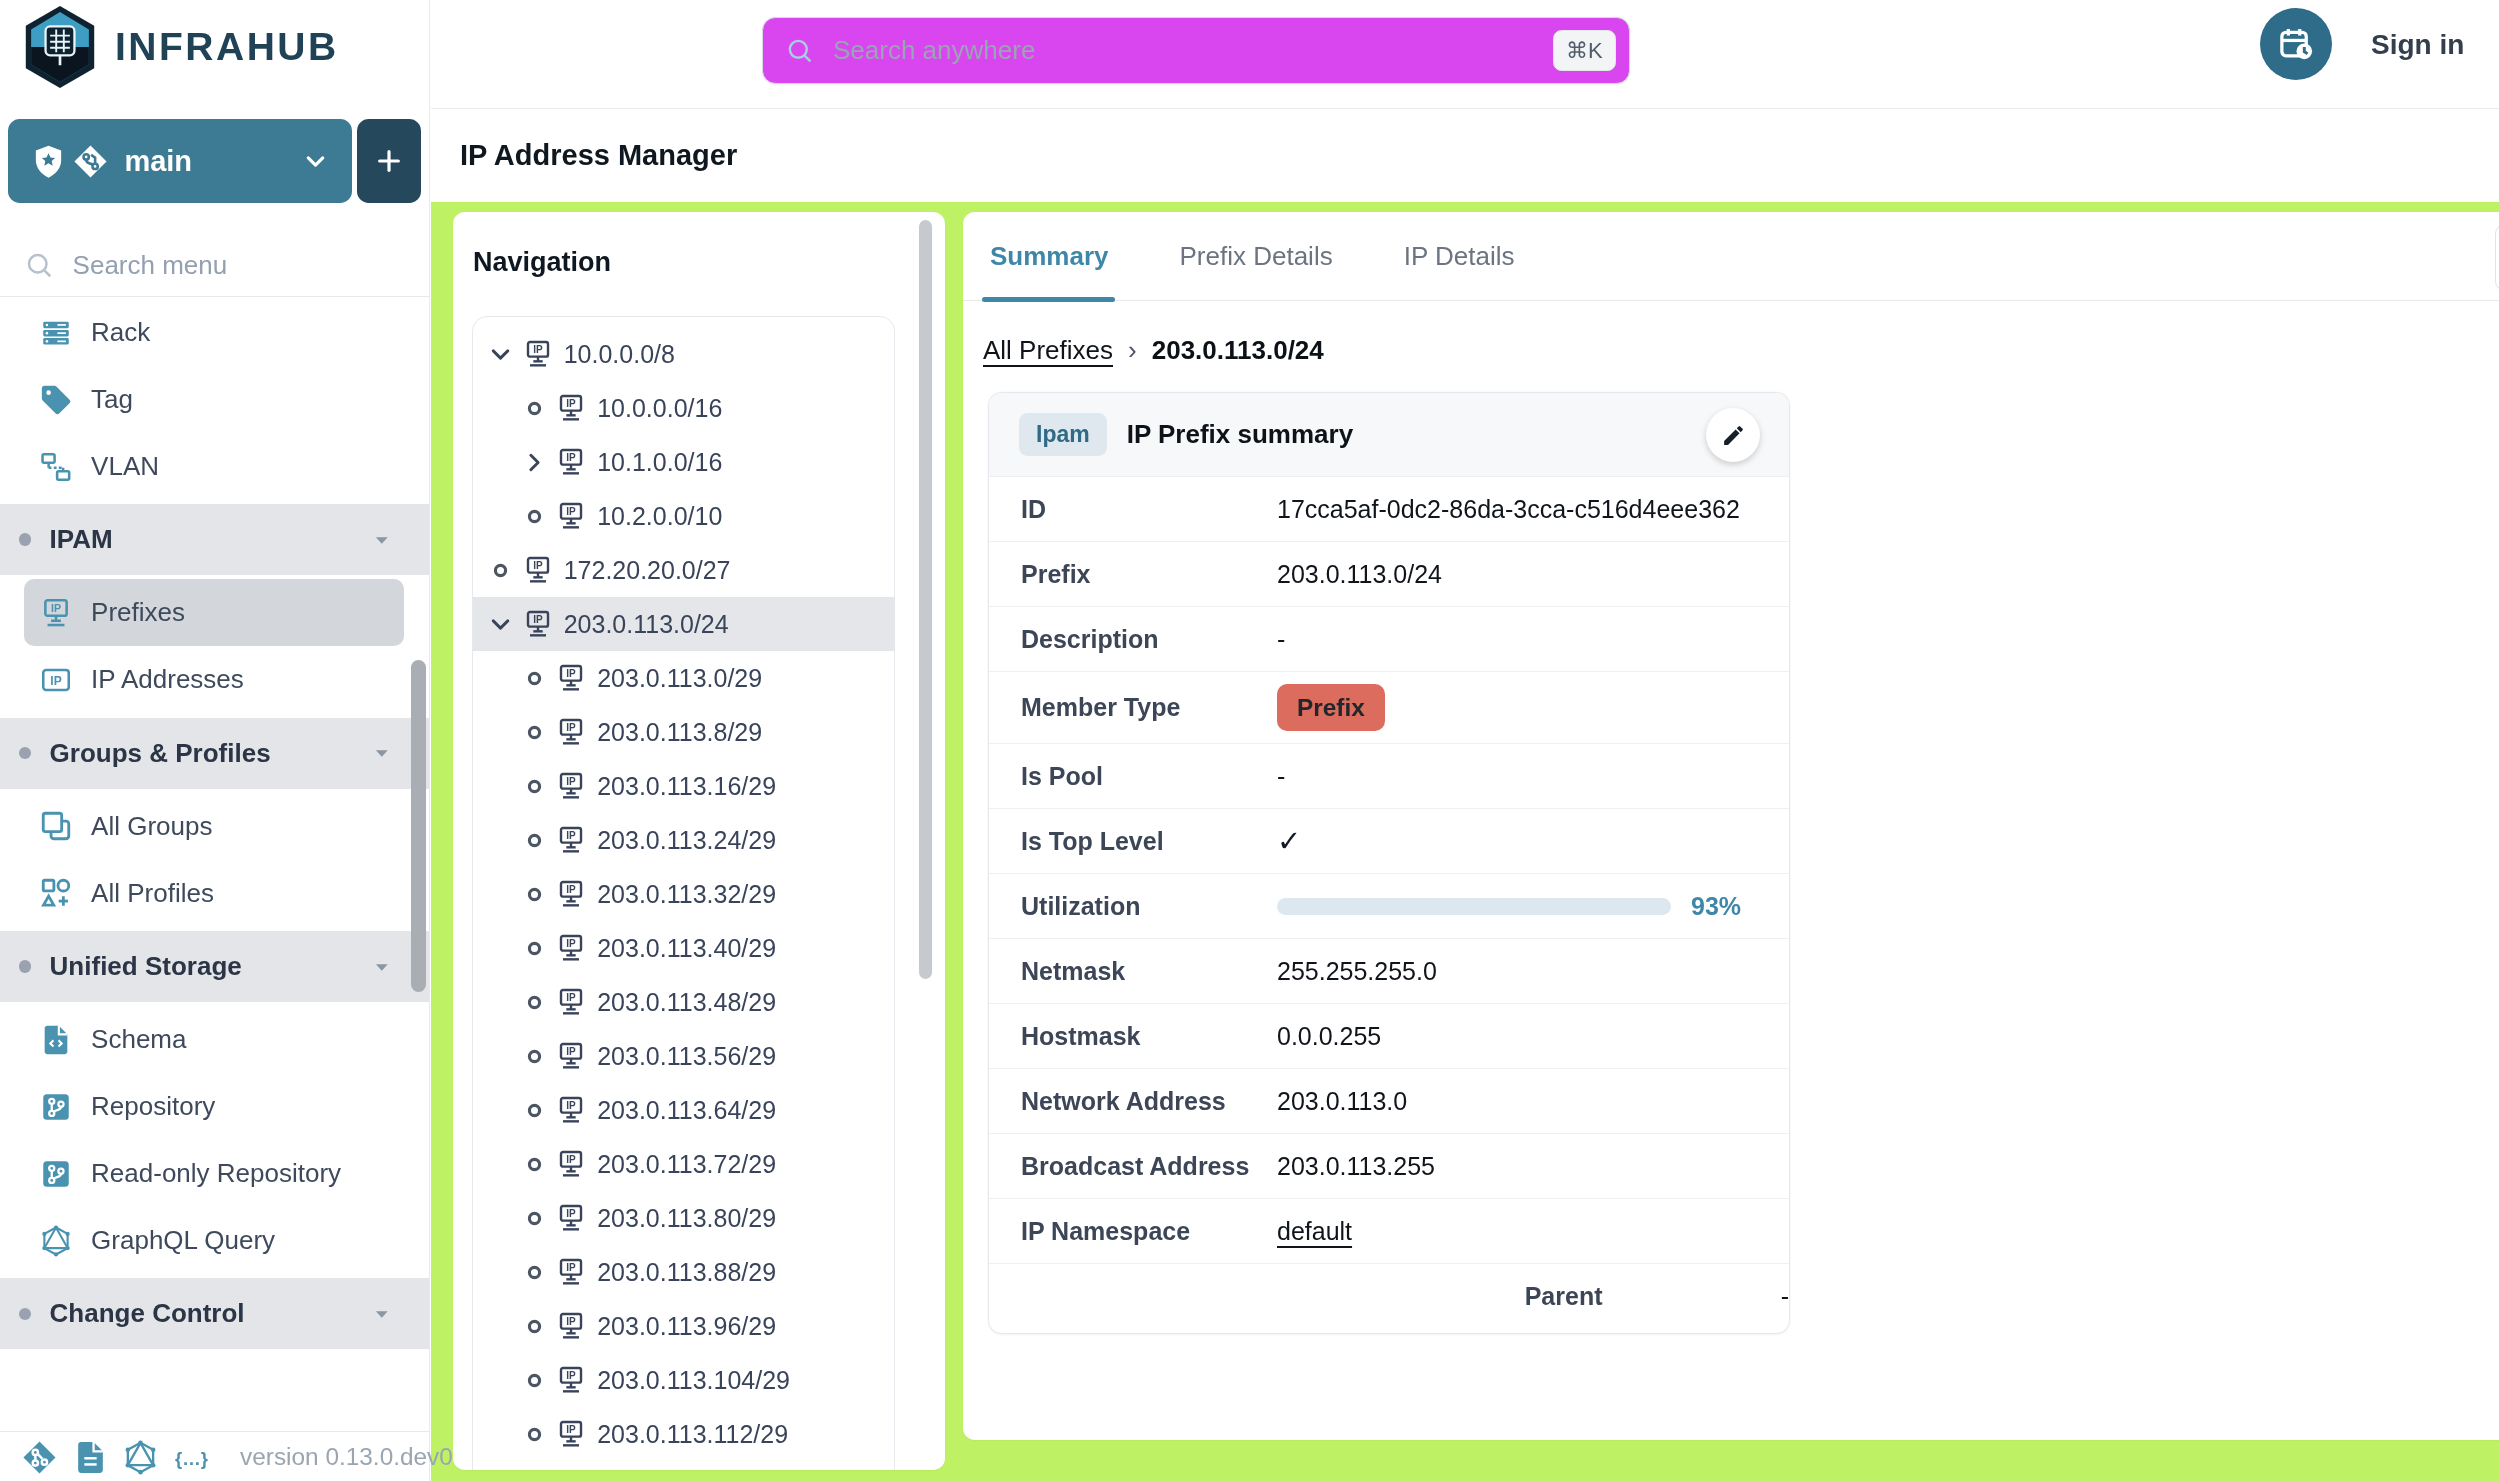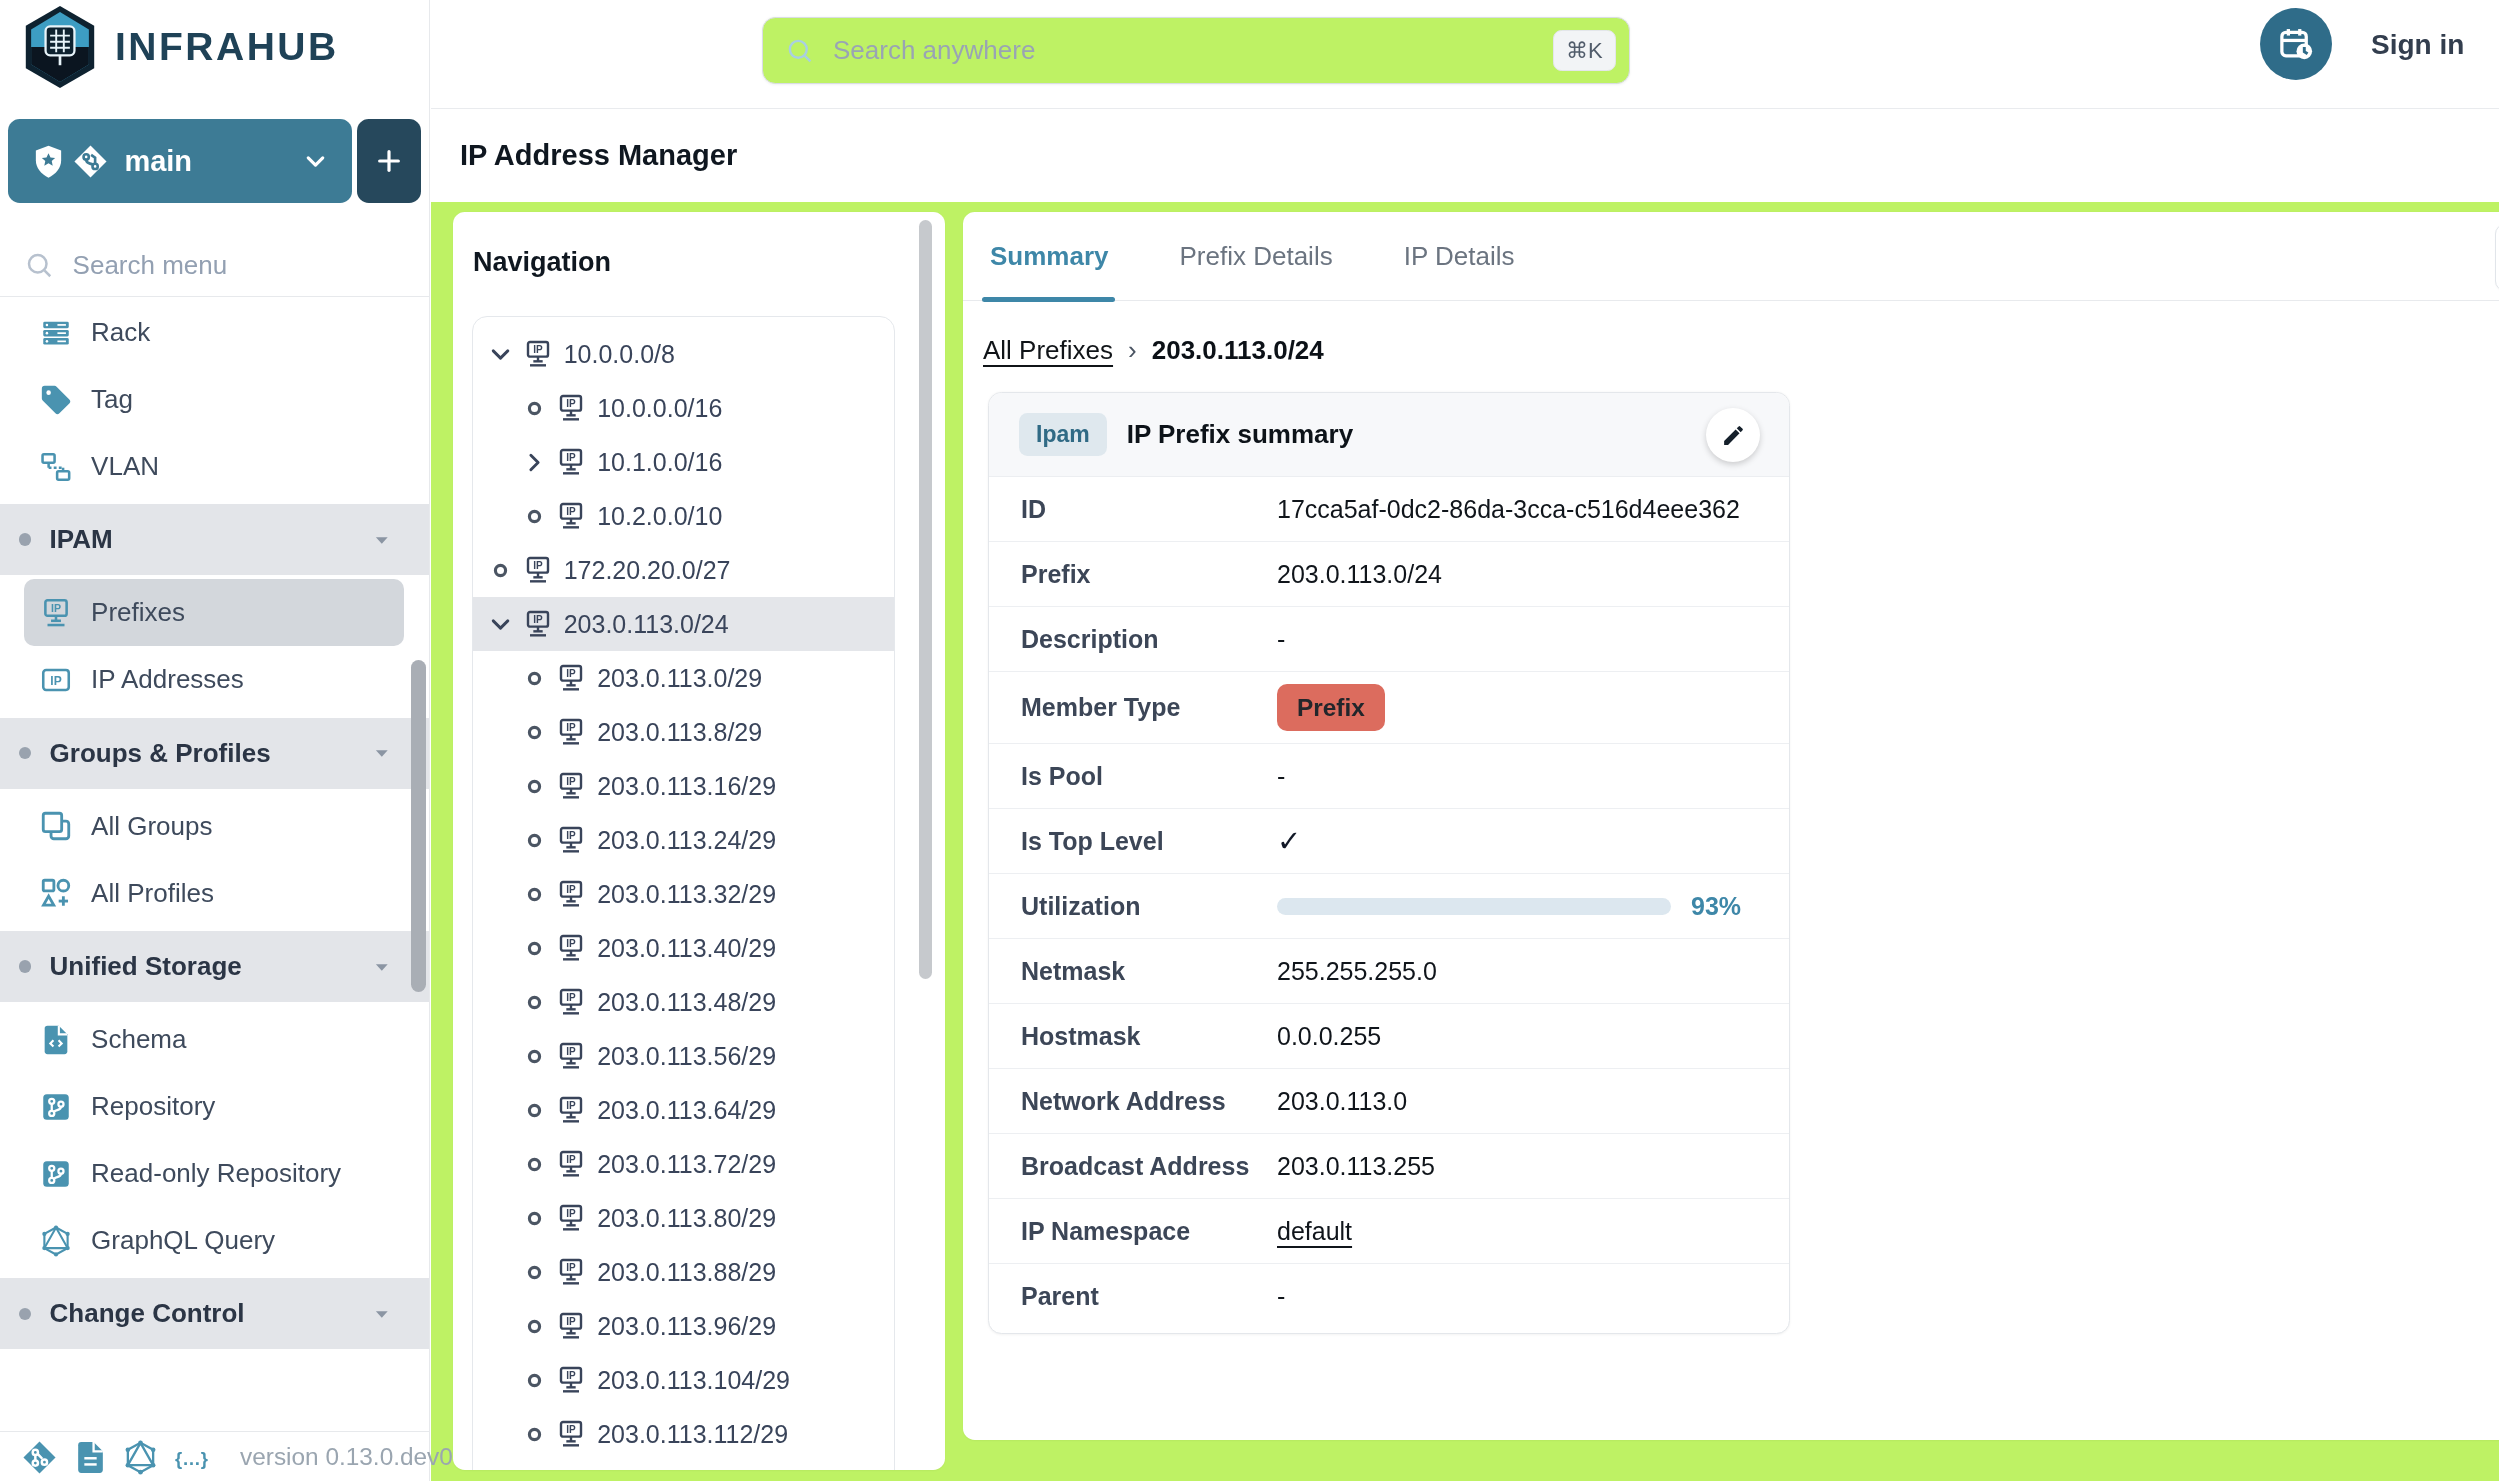--- a/index.html
+++ b/index.html
@@ -43,21 +43,21 @@
   .side-section .tri{margin-left:auto;width:23.6px;height:23.6px;color:#8b95a3;}
 
   .side-scroll{position:absolute;right:3.4px;top:660px;width:15px;height:332px;background:#a9aeb5;border-radius:7.6px;}
 
   .side-footer{position:absolute;bottom:0;left:0;right:0;height:50px;display:flex;align-items:center;gap:13.5px;padding-left:21px;border-top:1.7px solid #e7e9ec;background:#fff;}
   .side-footer .ic{width:37px;height:37px;color:var(--c-icon-teal,#4a93b0);cursor:pointer;}
   .version{font-size:24.4px;color:#9aa5b0;margin-left:17px;white-space:nowrap;}
 
   
   .topbar{position:absolute;left:431px;top:0;right:0;height:108px;background:#fff;border-bottom:1.7px solid #e9ebee;z-index:2;}
-  .search-box{position:absolute;left:331px;top:17px;width:868px;height:67px;border:1.7px solid #d9dde3;border-radius:13.5px;display:flex;align-items:center;padding:0 13.5px 0 22px;gap:17px;box-sizing:border-box;background:#bef264;box-shadow:0 0.8px 2.5px rgba(16,24,40,.06);}
+  .search-box{position:absolute;left:331px;top:17px;width:868px;height:67px;border:1.7px solid #d9dde3;border-radius:13.5px;display:flex;align-items:center;padding:0 13.5px 0 22px;gap:17px;box-sizing:border-box;background:#d946ef;box-shadow:0 0.8px 2.5px rgba(16,24,40,.06);}
   .search-box .ic{width:29px;height:29px;color:#a9cfe2;flex:none;}
   .search-box input{flex:1;border:none;outline:none;font-size:26px;color:#333;background:transparent;}
   .search-box input::placeholder{color:#99a4b4;}
   .kbd{background:#f2f4f6;border:1.7px solid #e3e6ea;border-radius:8.4px;padding:6.7px 11.8px;font-size:22px;color:#515c6b;}
   .avatar{position:absolute;left:1829px;top:8.4px;width:72px;height:72px;border-radius:50%;background:var(--c-avatar-bg,#2f6c89);display:flex;align-items:center;justify-content:center;cursor:pointer;}
   .avatar .ic{width:39px;height:39px;color:#fff;}
   .signin{position:absolute;left:1940px;top:0;height:89px;display:flex;align-items:center;font-size:28px;font-weight:600;color:#333e4e;cursor:pointer;}
 
   .title-row{position:absolute;left:431px;top:109px;right:0;height:93px;background:#fff;display:flex;align-items:center;padding-left:29px;}
   .page-title{font-size:29px;font-weight:700;color:#0f1720;}
@@ -92,21 +92,21 @@
   .bc-cur{font-weight:700;color:#0c1117;}
 
   .sum-card{position:absolute;left:25px;top:180px;width:802px;height:942px;border:1.7px solid #e4e7eb;border-radius:13.5px;background:#fff;box-shadow:0 0.8px 2.5px rgba(0,0,0,.05);overflow:hidden;box-sizing:border-box;}
   .sum-head{height:84px;background:#f7f8fa;border-bottom:1.7px solid #eceef1;display:flex;align-items:center;padding:0 30px;gap:20px;position:relative;box-sizing:border-box;}
   .ipam-badge{background:var(--c-ipam-badge-bg,#dfe8ee);color:var(--c-ipam-badge-text,#306a85);font-size:23px;font-weight:600;padding:7.6px 17px;border-radius:8.4px;}
   .sum-title{font-size:26px;font-weight:700;color:#0d1319;}
   .edit-btn{position:absolute;right:29px;top:15px;width:54px;height:54px;border-radius:50%;background:#fff;box-shadow:0 2.5px 6.7px rgba(0,0,0,.18);display:flex;align-items:center;justify-content:center;cursor:pointer;}
   .edit-btn .ic{width:25px;height:25px;color:#15202b;}
 
   .srow{display:flex;align-items:center;min-height:65px;border-bottom:1.7px solid #edeff2;padding-left:32px;box-sizing:border-box;}
-  .srow:last-child{border-bottom:none;}
+  .srow:last-child{border-bottom:none;justify-content:flex-end;}
   .srow.tall{min-height:72px;}
   .srow-label{width:256px;font-size:25px;font-weight:600;color:#3c4657;flex:none;}
   .srow-value{font-size:25px;color:#10151b;display:flex;align-items:center;}
   .srow-value.link{text-decoration:underline;text-underline-offset:5.9px;cursor:pointer;}
   .red-badge{background:var(--c-badge-red-bg,#dc6c5e);color:#22262b;font-weight:600;font-size:24.4px;padding:9.3px 20px;border-radius:10px;}
   .checkmark{font-size:29px;color:#111827;}
   .ptrack{width:394px;height:17px;background:var(--c-progress-track,#dce7ef);border-radius:8.4px;overflow:hidden;}
   .pfill{height:100%;background:var(--c-progress-fill,#3a7d9e);border-radius:8.4px;}
   .ppct{margin-left:20px;color:var(--c-accent,#3e87a8);font-size:25px;font-weight:600;}
 </style>

